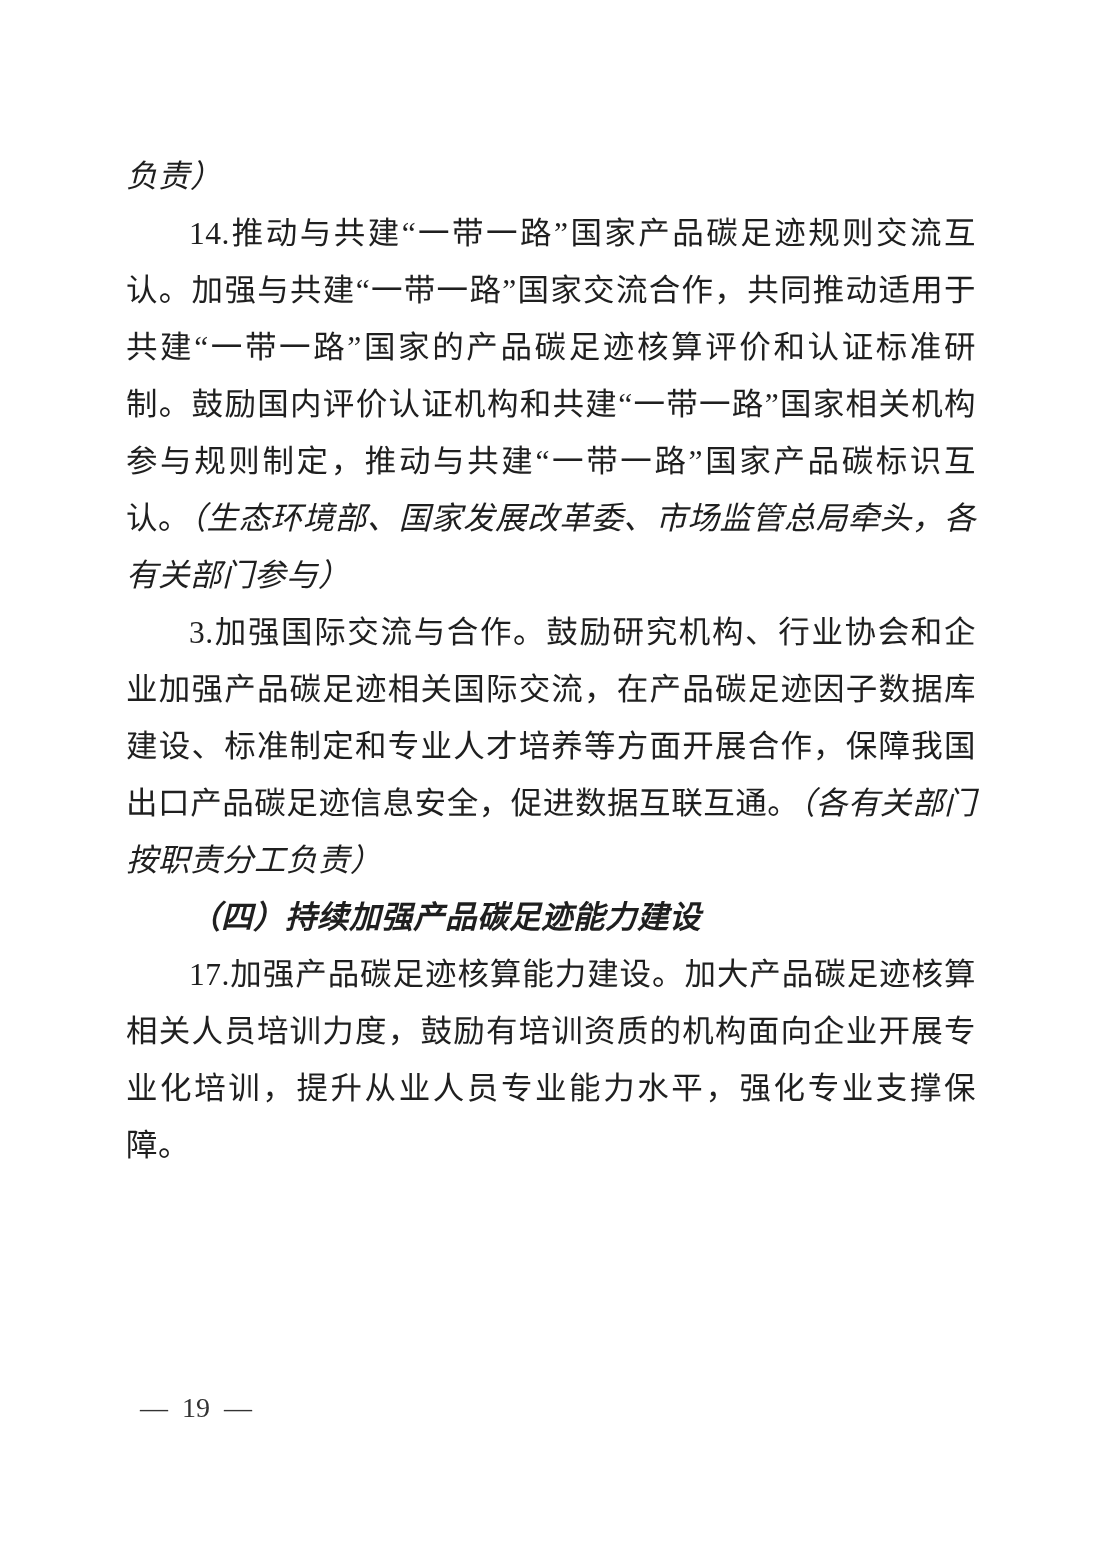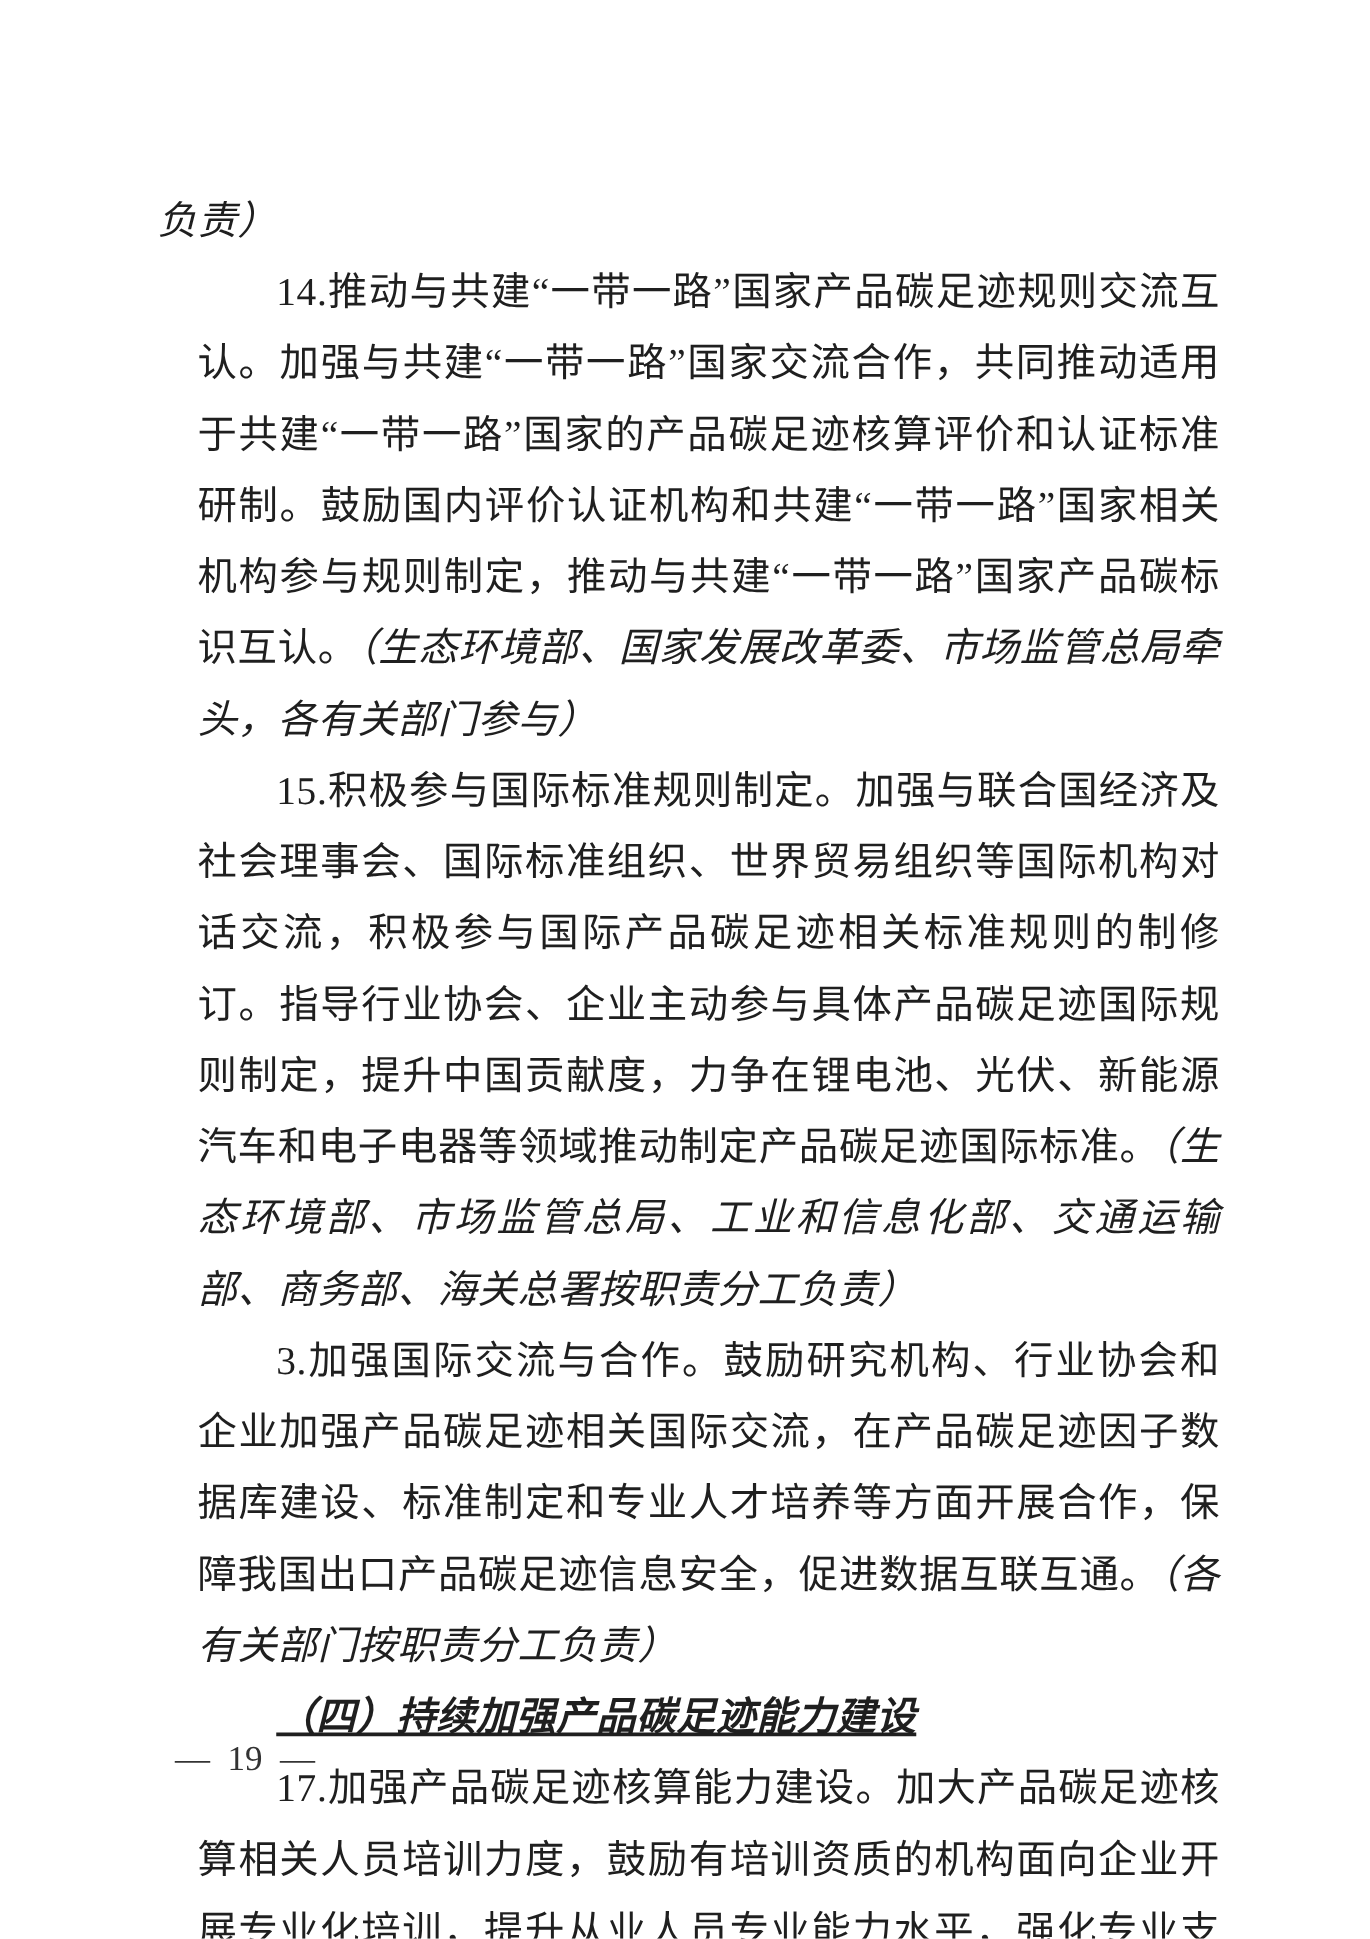--- a/index.html
+++ b/index.html
@@ -26,25 +26,23 @@
     margin: 0;
     font-size: 31.5px;
     line-height: 57px;
     text-align: justify;
     text-justify: inter-character;
     letter-spacing: 0.5px;
     word-break: break-all;
   }
   .para.indent {
     text-indent: 2em;
-    margin-left: 32px;
   }
   .para.bold {
     font-weight: bold;
-    text-decoration: underline;
   }
   
   .kai {
     font-style: italic;
   }
   .song {
     font-style: normal;
   }
   .footer {
     position: absolute;
@@ -63,21 +61,20 @@
 </style>
 </head>
 <body>
 
 <div class="page">
 
   <div class="doc-body">
 
   <p class="para"><span class="kai">负责）</span></p>
       <p class="para indent"><span class="song">14.推动与共建“一带一路”国家产品碳足迹规则交流互认。加强与共建“一带一路”国家交流合作，共同推动适用于共建“一带一路”国家的产品碳足迹核算评价和认证标准研制。鼓励国内评价认证机构和共建“一带一路”国家相关机构参与规则制定，推动与共建“一带一路”国家产品碳标识互认。</span><span class="kai">（生态环境部、国家发展改革委、市场监管总局牵头，各有关部门参与）</span></p>
-      <p class="para indent"><span class="song">15.积极参与国际标准规则制定。加强与联合国经济及社会理事会、国际标准组织、世界贸易组织等国际机构对话交流，积极参与国际产品碳足迹相关标准规则的制修订。指导行业协会、企业主动参与具体产品碳足迹国际规则制定，提升中国贡献度，力争在锂电池、光伏、新能源汽车和电子电器等领域推动制定产品碳足迹国际标准。</span><span class="kai">（生态环境部、市场监管总局、工业和信息化部、交通运输部、商务部、海关总署按职责分工负责）</span></p>
       <p class="para indent"><span class="song">3.加强国际交流与合作。鼓励研究机构、行业协会和企业加强产品碳足迹相关国际交流，在产品碳足迹因子数据库建设、标准制定和专业人才培养等方面开展合作，保障我国出口产品碳足迹信息安全，促进数据互联互通。</span><span class="kai">（各有关部门按职责分工负责）</span></p>
       <p class="para indent bold"><span class="kai">（四）持续加强产品碳足迹能力建设</span></p>
       <p class="para indent"><span class="song">17.加强产品碳足迹核算能力建设。加大产品碳足迹核算相关人员培训力度，鼓励有培训资质的机构面向企业开展专业化培训，提升从业人员专业能力水平，强化专业支撑保障。</span></p>
     </div>
 
   <div class="footer">
     <span class="dash">—</span>
     <span class="num">19</span>
     <span class="dash">—</span>
   </div>

